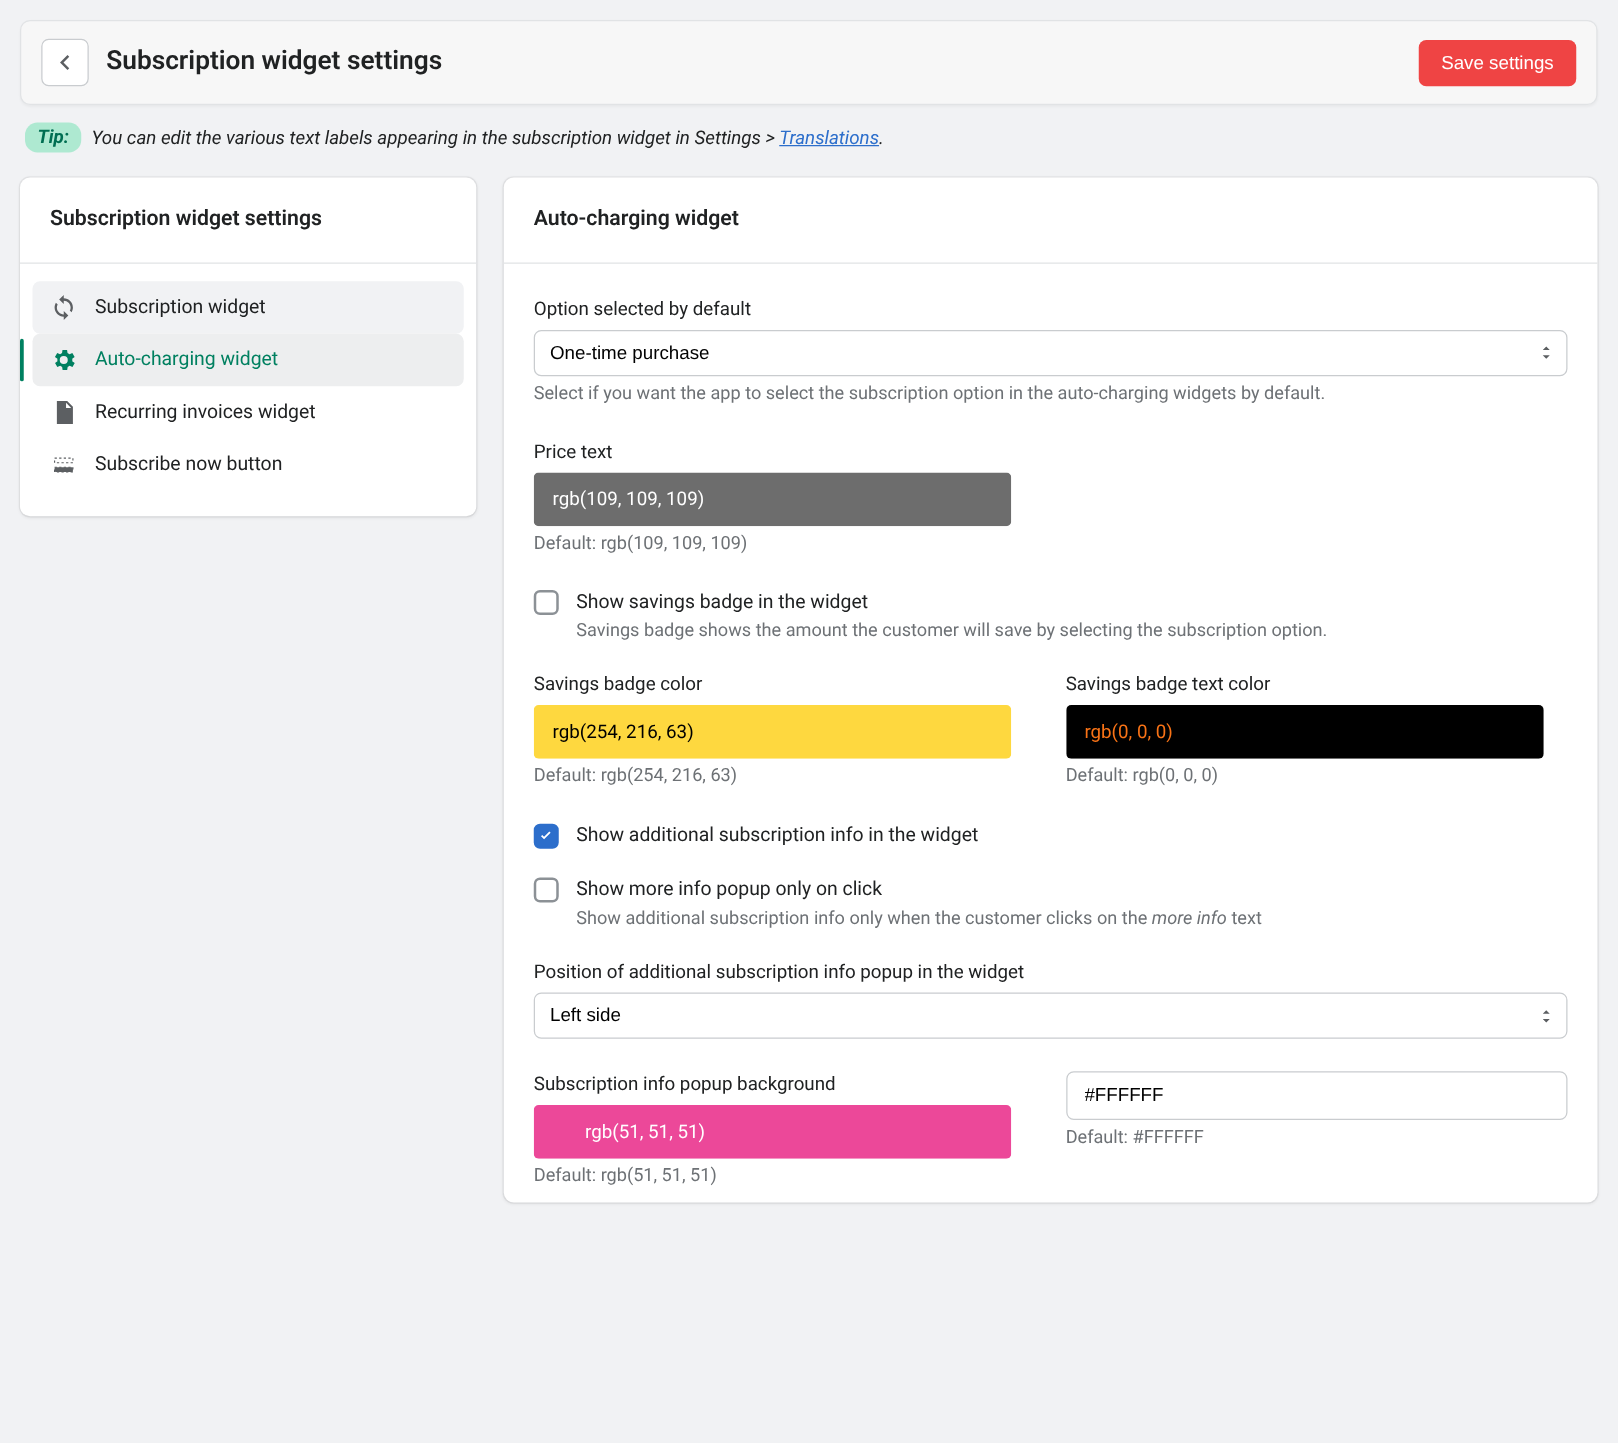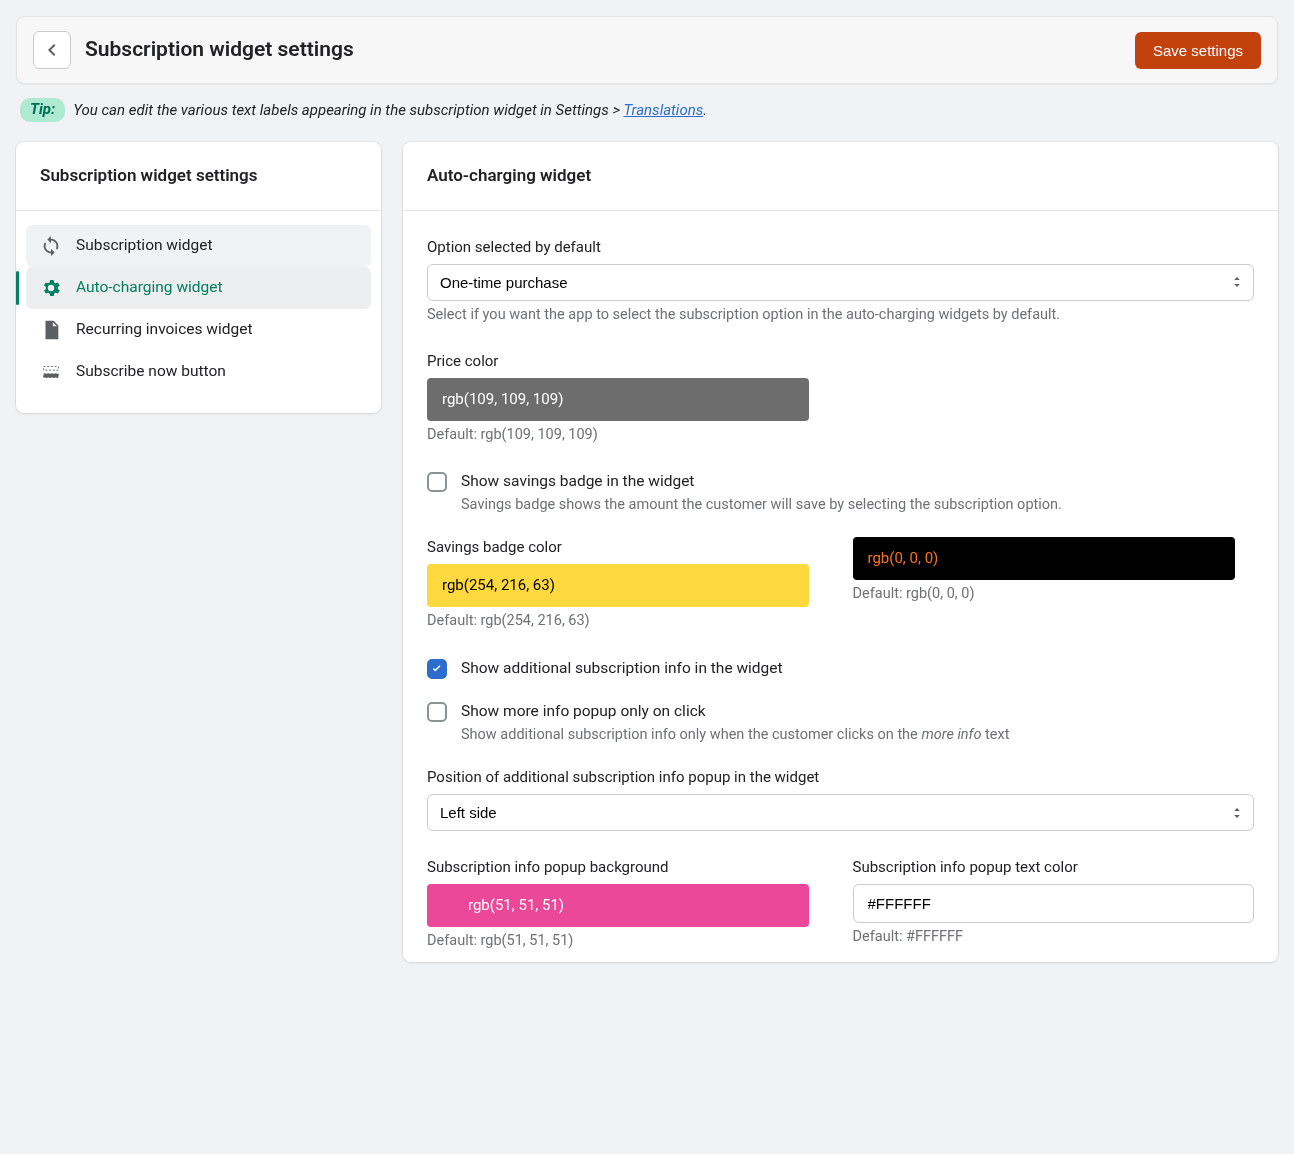--- a/index.html
+++ b/index.html
@@ -26,21 +26,21 @@
     width: 38px; height: 38px;
     border: 1px solid #c9cccf;
     border-radius: 6px;
     display: flex; align-items: center; justify-content: center;
     background: #fff;
     cursor: pointer;
   }
   .back-btn svg { width: 20px; height: 20px; fill:#5c5f62; }
   .page-title { font-size: 21px; font-weight: 650; flex: 1; }
   .save-btn {
-    background: #c2410c;
+    background: #ef4444;
     color: #fff;
     border: none;
     padding: 10px 18px;
     border-radius: 6px;
     font-size: 15px;
     cursor: pointer;
   }
   .tip-row { display: flex; align-items: center; gap: 8px; padding: 14px 4px 20px 4px; font-size: 15px; }
   .tip-badge {
     background: #aee9d1;
@@ -187,40 +187,41 @@
               <option>One-time purchase</option>
             </select>
             <svg class="select-caret" viewBox="0 0 20 20">
                 <path d="M10 3l4 4H6l4-4zm0 14l-4-4h8l-4 4z"></path>
               </svg>
           </div>
           <div class="help">Select if you want the app to select the subscription option in the auto-charging widgets by default.</div>
         </div>
 
         <div class="field">
-          <div class="field-label">Price color</div>
+          <div class="field-label">Price text</div>
           <div class="color-box" style="background:#6d6d6d; color:#fff;">rgb(109, 109, 109)</div>
           <div class="help">Default: rgb(109, 109, 109)</div>
         </div>
 
         <div class="check-row">
           <div class="checkbox"></div>
           <div class="check-text">
             <div class="label">Show savings badge in the widget</div>
             <div class="sub">Savings badge shows the amount the customer will save by selecting the subscription option.</div>
           </div>
         </div>
 
         <div class="two-col field">
           <div>
             <div class="field-label">Savings badge color</div>
             <div class="color-box" style="background:#fed83f; color:#000;">rgb(254, 216, 63)</div>
             <div class="help">Default: rgb(254, 216, 63)</div>
           </div>
           <div>
+            <div class="field-label">Savings badge text color</div>
             <div class="color-box" style="background:#000000; color:#f97316;">rgb(0, 0, 0)</div>
             <div class="help">Default: rgb(0, 0, 0)</div>
           </div>
         </div>
 
         <div class="check-row">
           <div class="checkbox checked">
             <svg viewBox="0 0 20 20">
                 <path d="M7.5 13.5L4 10l1.4-1.4 2.1 2.1 6-6L15 6l-7.5 7.5z"></path>
               </svg>
@@ -252,21 +253,20 @@
           </div>
         </div>
 
         <div class="two-col field" style="margin-bottom:4px;">
           <div>
             <div class="field-label">Subscription info popup background</div>
             <div class="color-box" style="background:#ec4899; color:#fff;padding-left:40px;">rgb(51, 51, 51)</div>
             <div class="help">Default: rgb(51, 51, 51)</div>
           </div>
           <div>
-            <div class="field-label">Subscription info popup text color</div>
             <input class="text-input" value="#FFFFFF" style="">
             <div class="help">Default: #FFFFFF</div>
           </div>
         </div>
 
       </div>
     </div>
 
   </div>
 </div>

